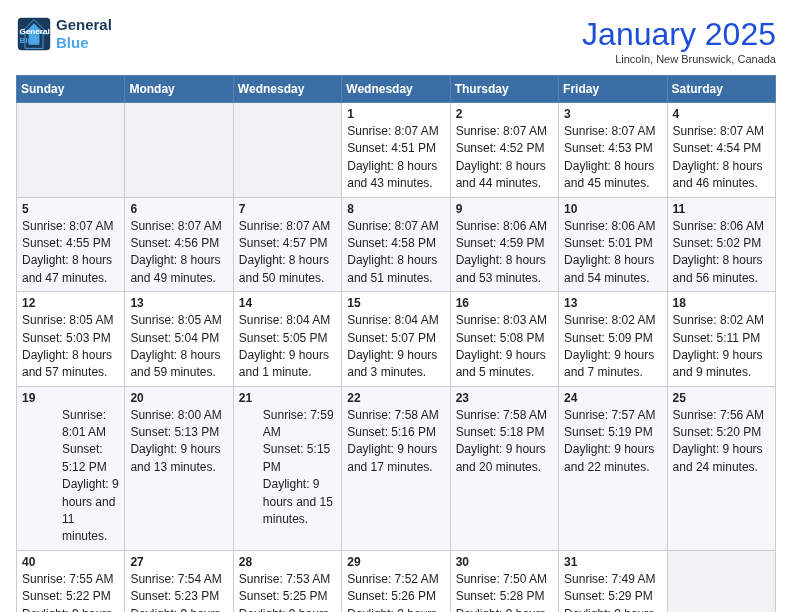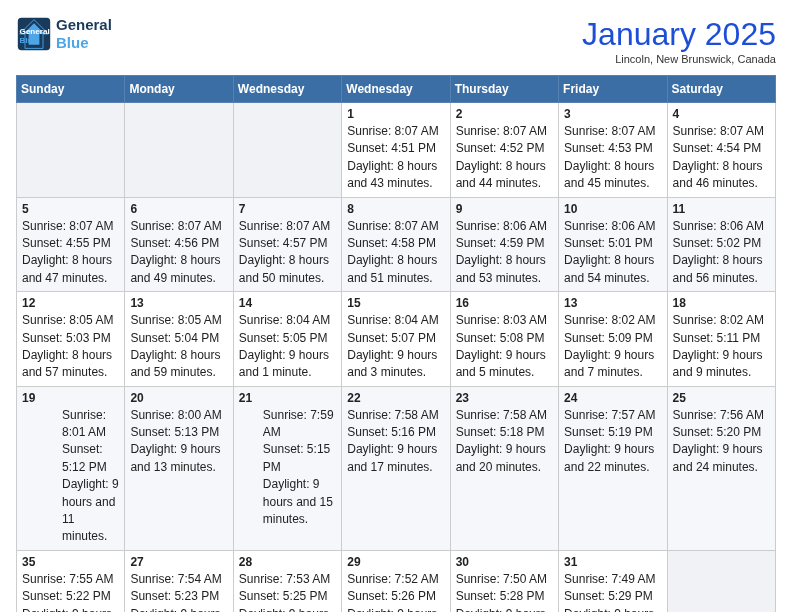--- a/index.html
+++ b/index.html
@@ -276,21 +276,21 @@
           </td>
           <td>
             <div class="day-number">25</div>
             <div class="day-info" style="white-space: pre-line;">Sunrise: 7:56 AM
 Sunset: 5:20 PM
 Daylight: 9 hours and 24 minutes.</div>
           </td>
         </tr>
         <tr>
           <td>
-            <div class="day-number">35</div>
+            <div class="day-number">40</div>
             <div class="day-info" style="white-space: pre-line;">Sunrise: 7:55 AM
 Sunset: 5:22 PM
 Daylight: 9 hours and 27 minutes.</div>
           </td>
           <td>
             <div class="day-number">27</div>
             <div class="day-info" style="white-space: pre-line;">Sunrise: 7:54 AM
 Sunset: 5:23 PM
 Daylight: 9 hours and 29 minutes.</div>
           </td>

